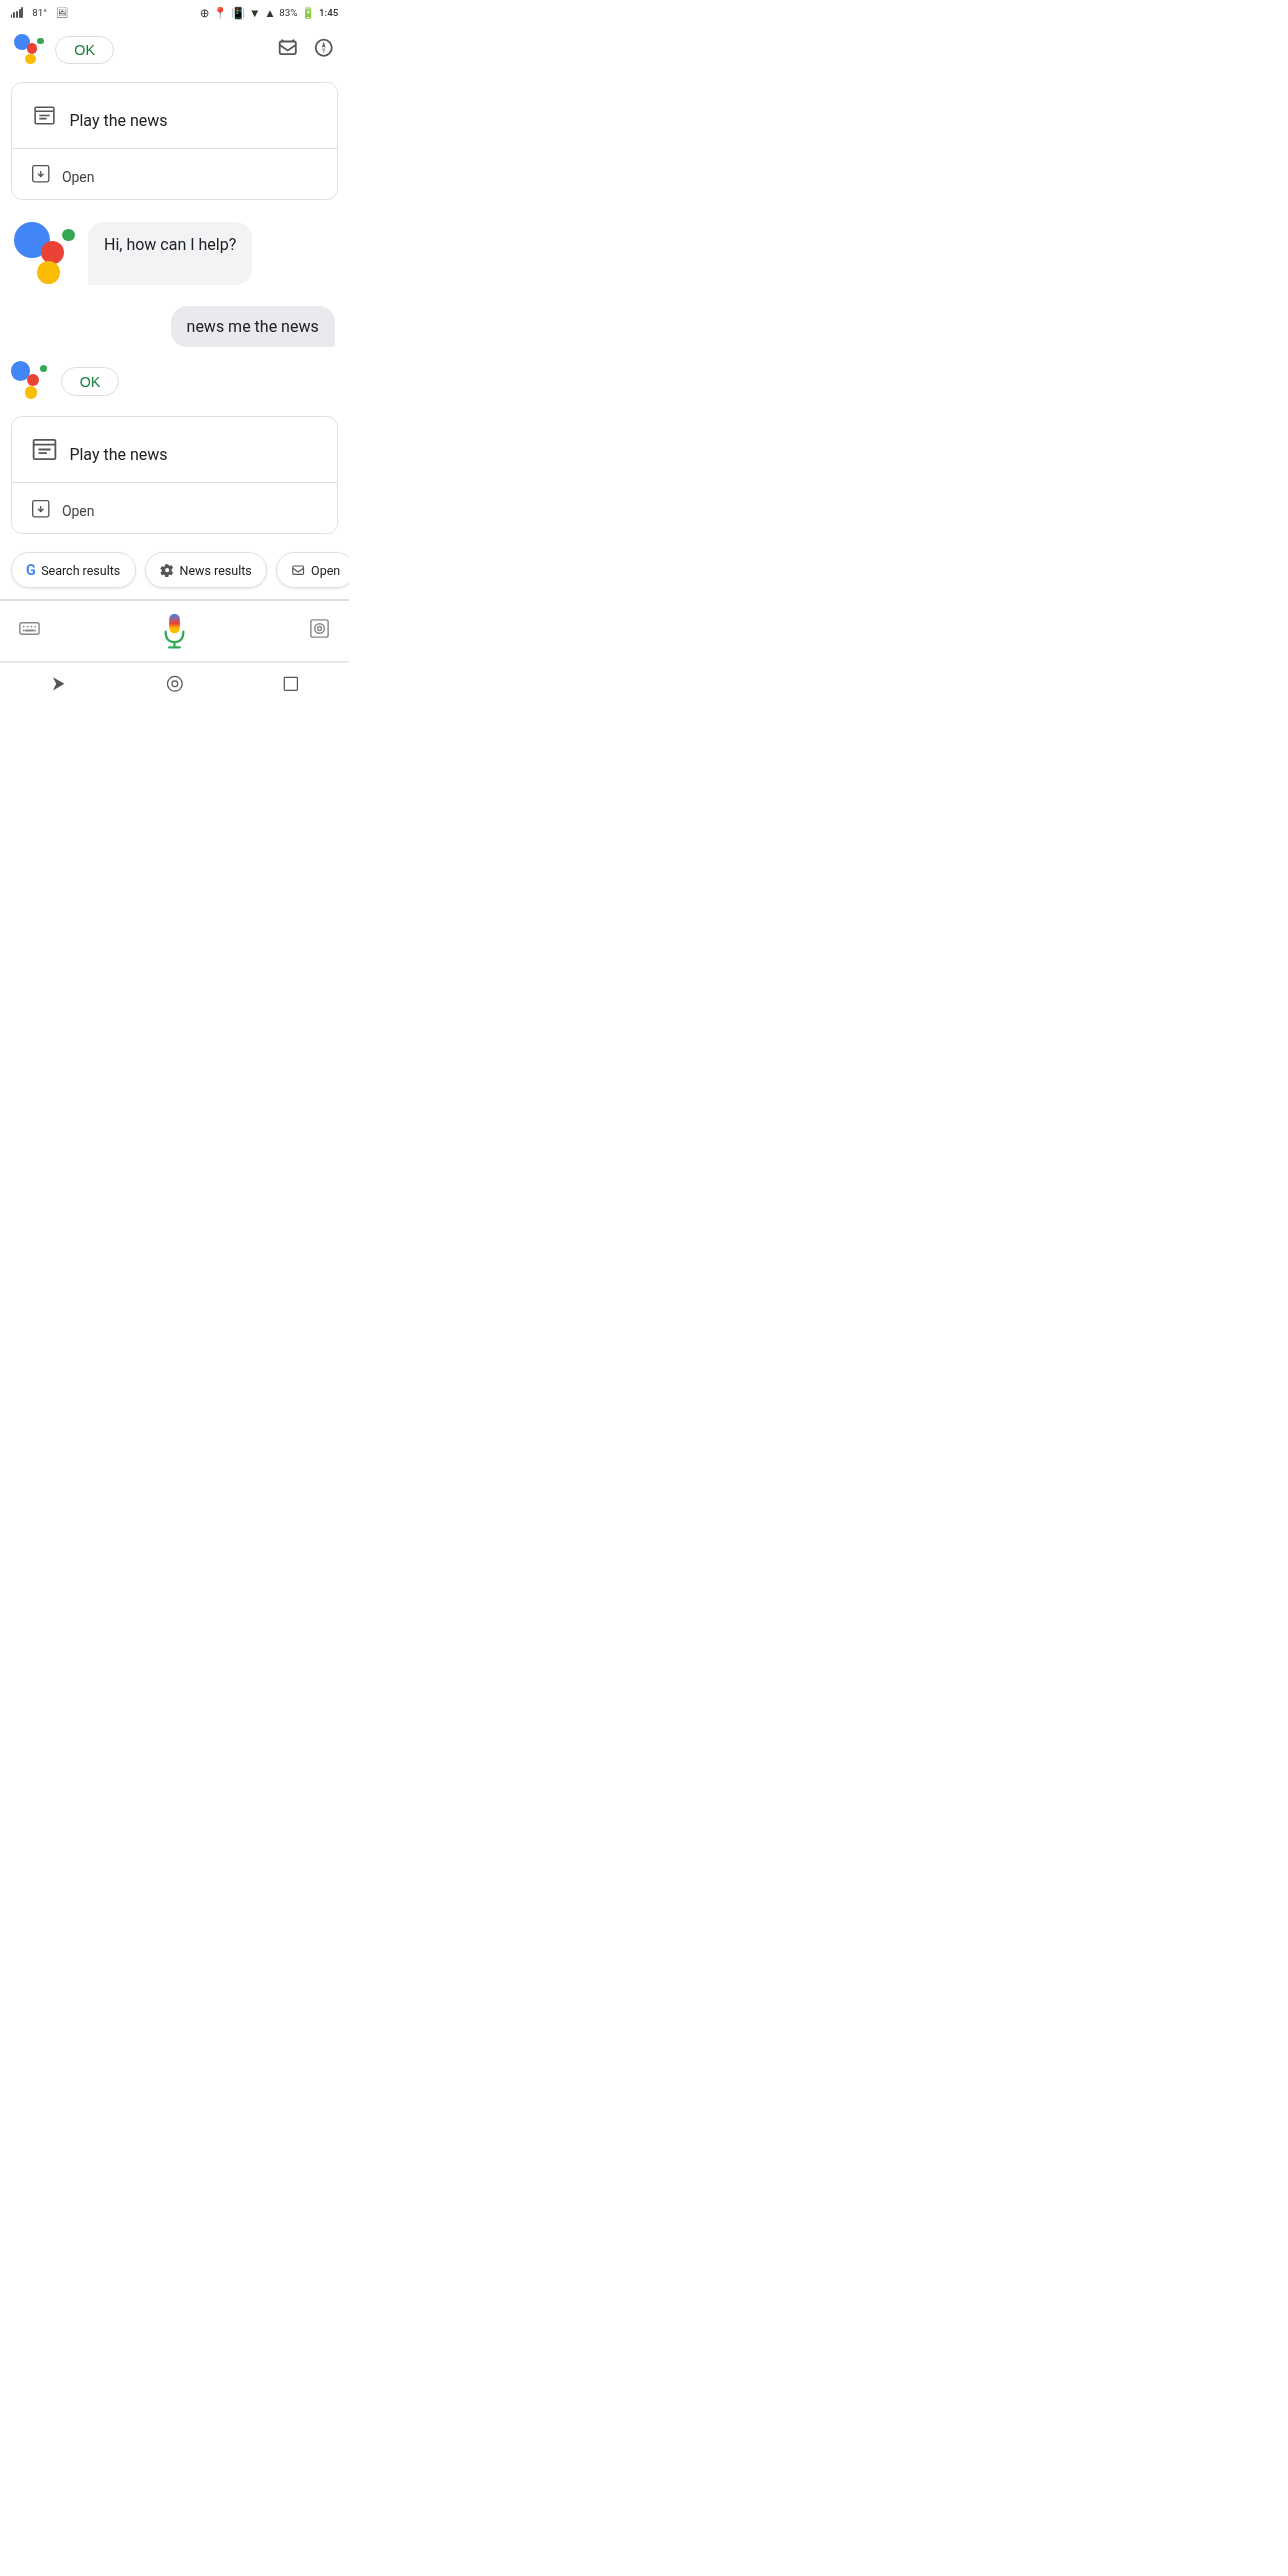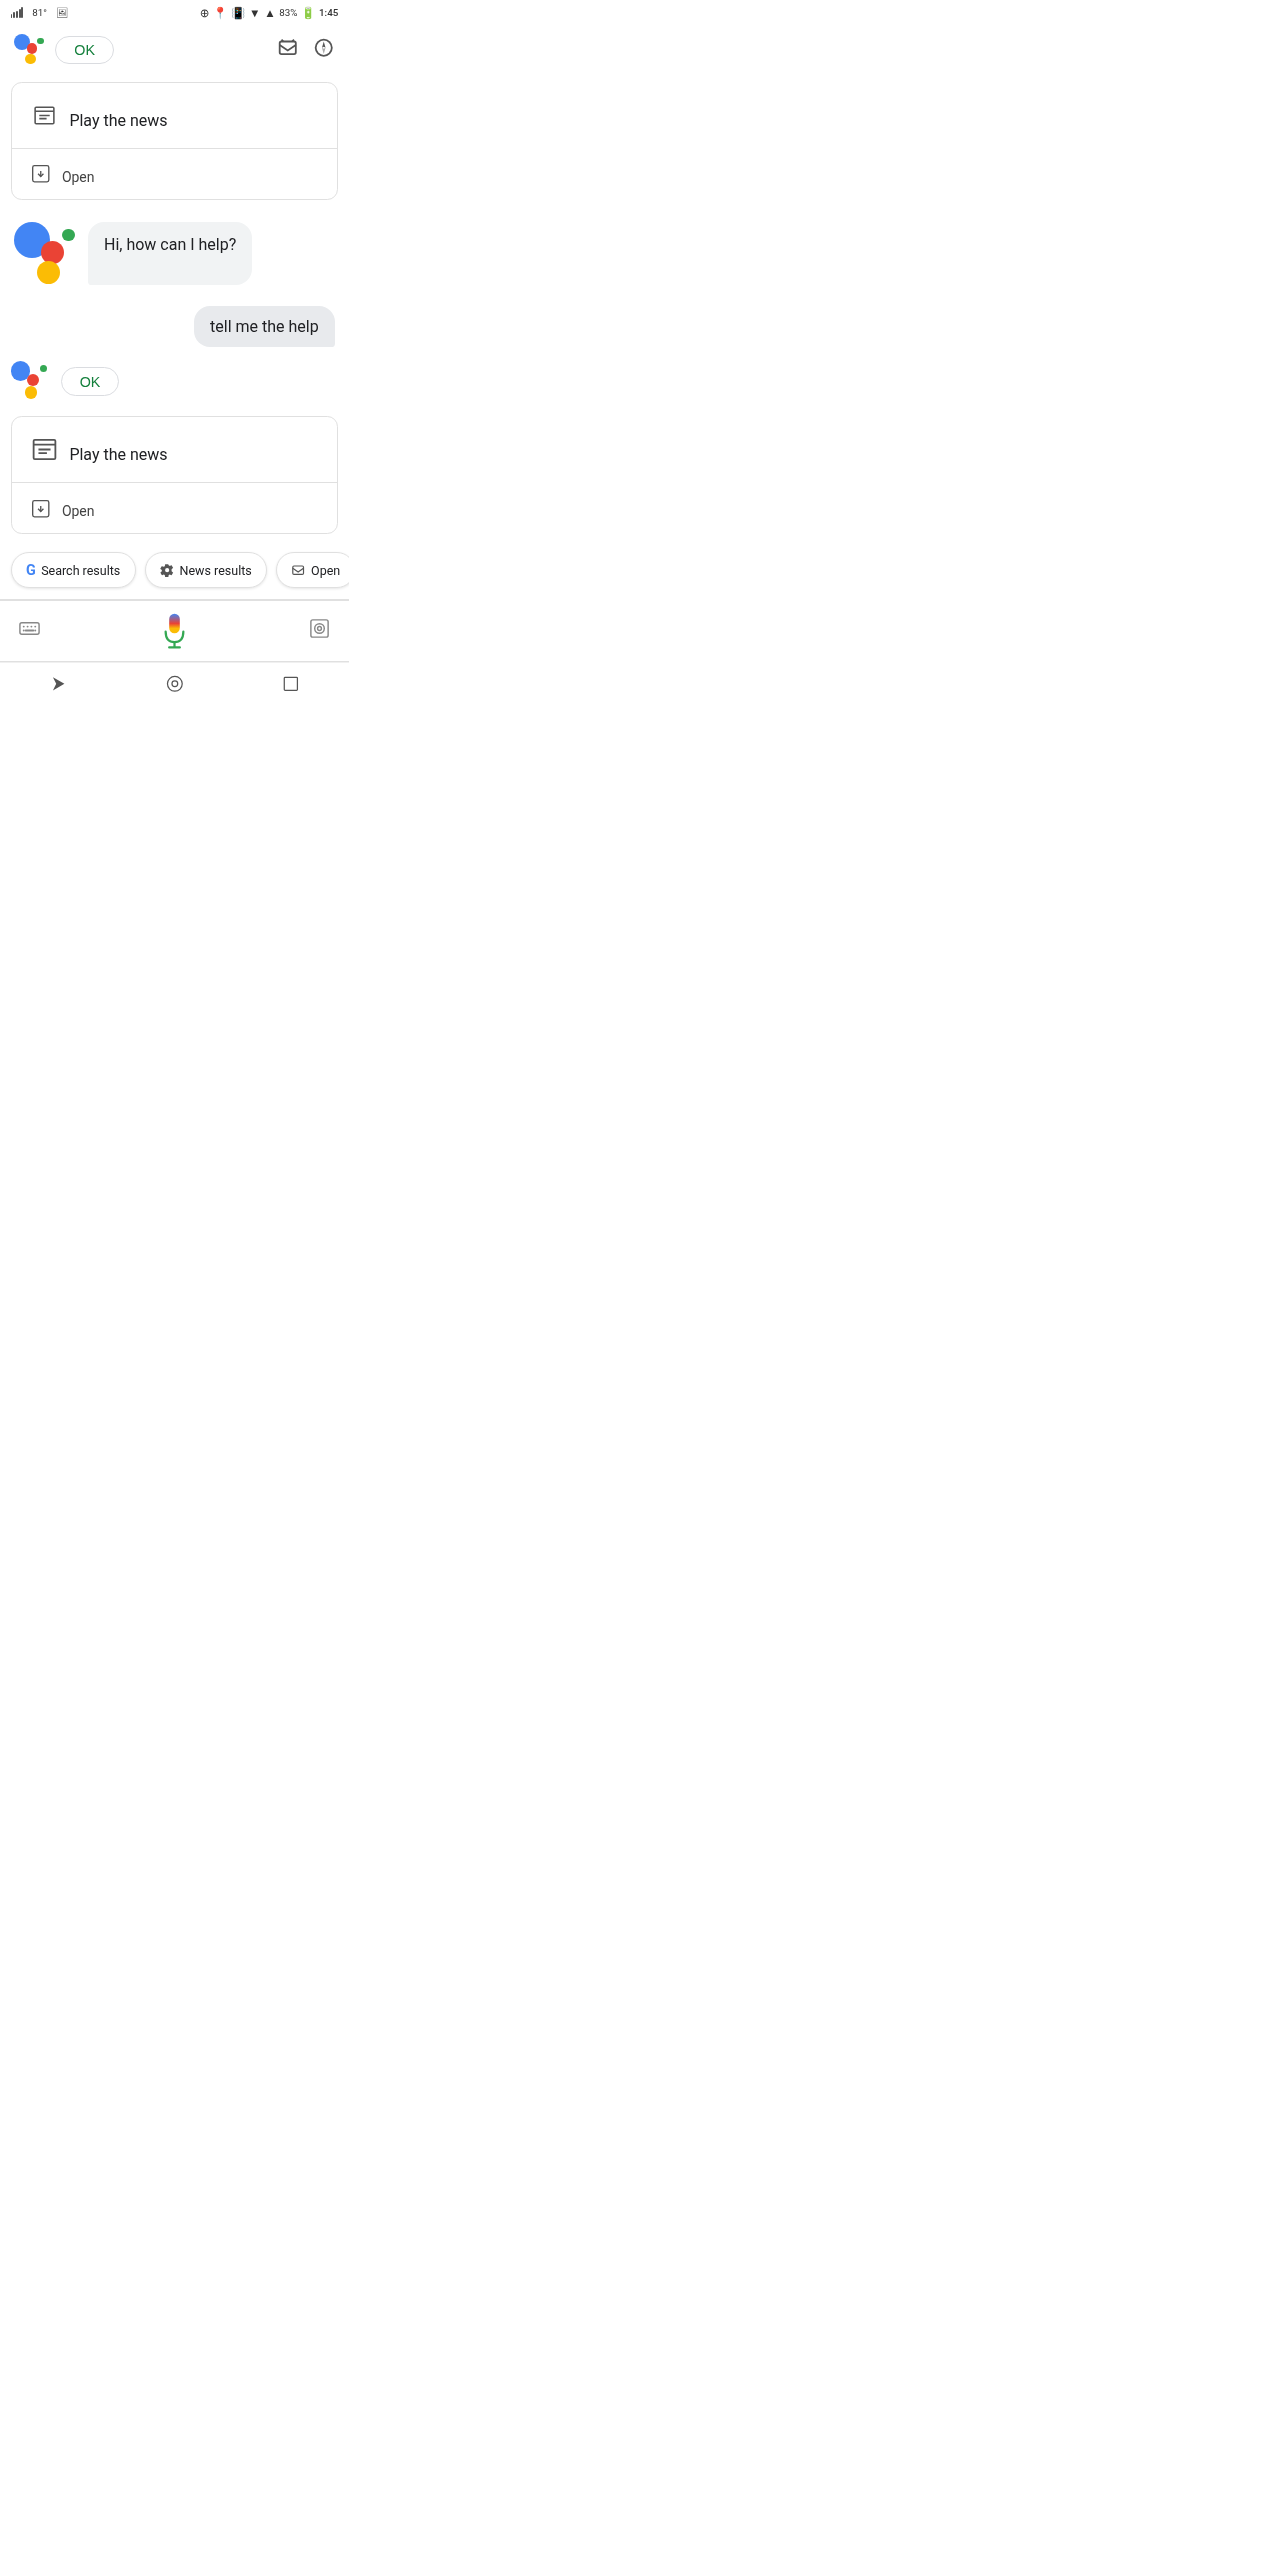--- a/index.html
+++ b/index.html
@@ -408,21 +408,21 @@
     <div class="dot-green"></div>
     <div class="dot-yellow"></div>
   </div>
   <div class="speech-bubble">
     <span>Hi, how can I help?</span>
   </div>
 </div>
 
 <div class="user-bubble-wrap">
   <div class="user-bubble">
-    <span>tell me the help</span>
+    <span>news me the news</span>
   </div>
 </div>
 
 <div class="ok-row">
   <div class="ga-logo-medium">
     <div class="dot-blue"></div>
     <div class="dot-red"></div>
     <div class="dot-green"></div>
     <div class="dot-yellow"></div>
   </div>

